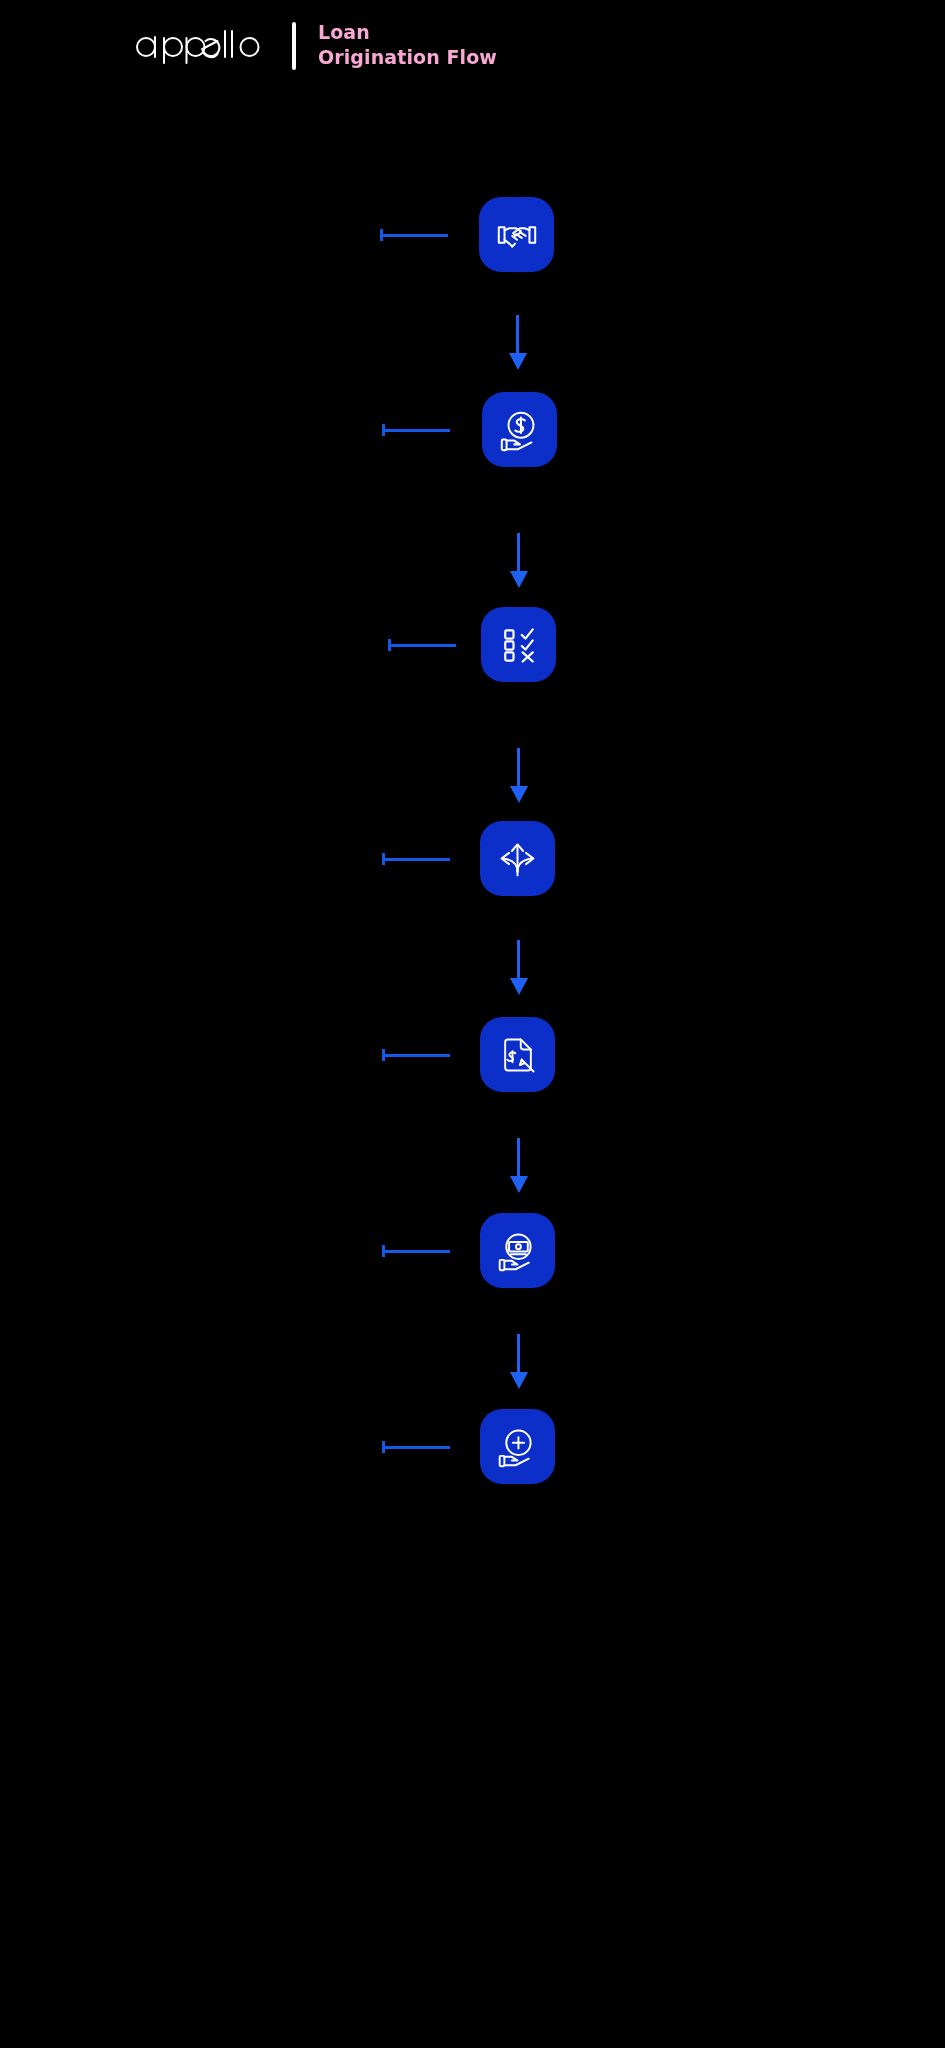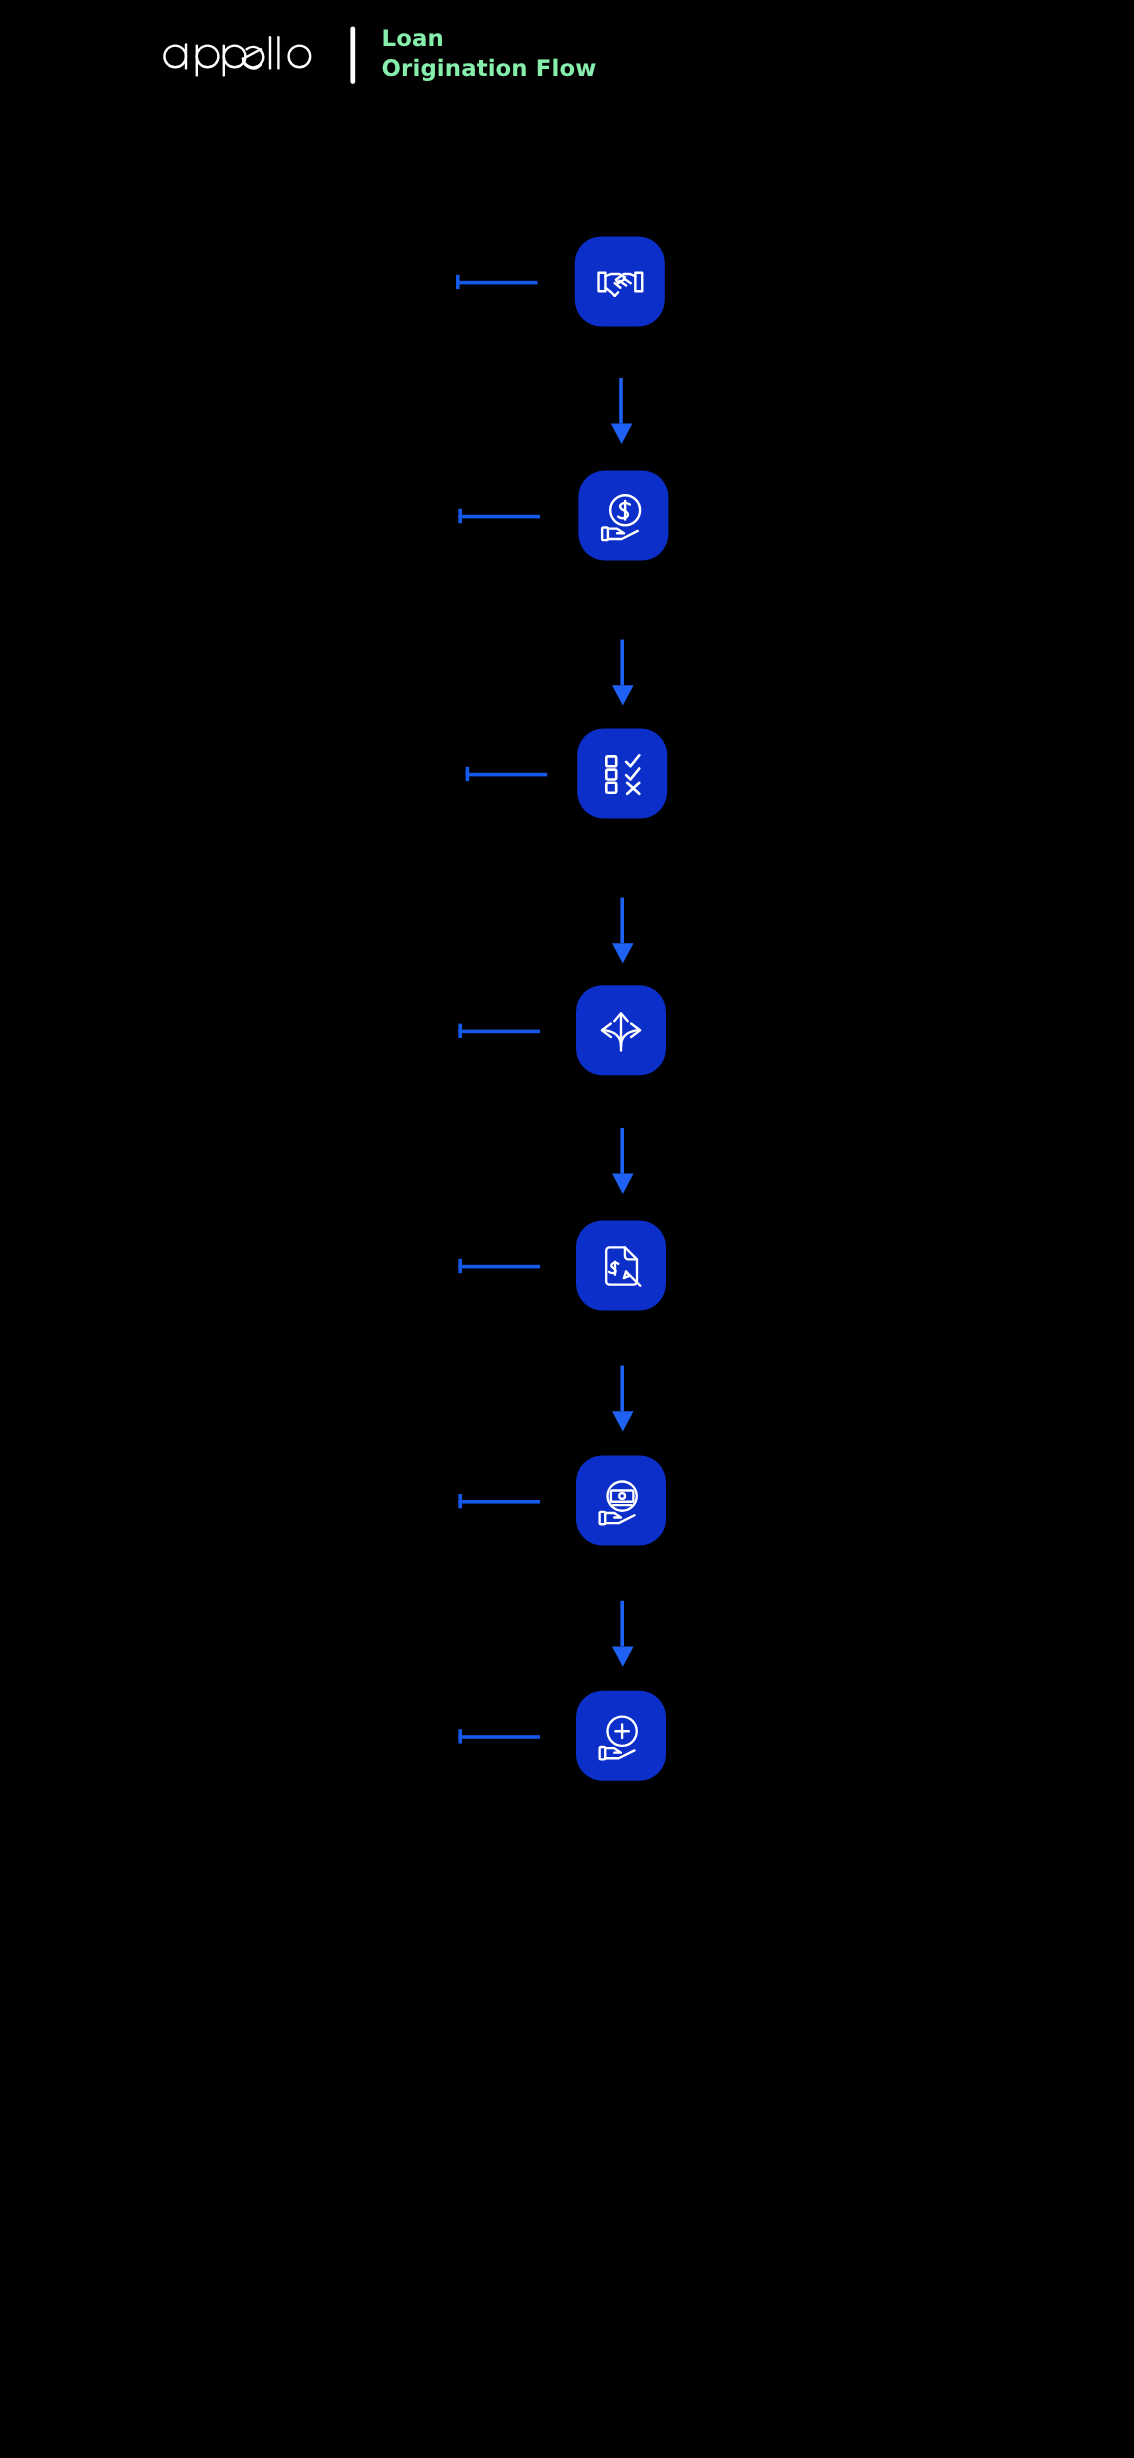--- a/index.html
+++ b/index.html
@@ -47,21 +47,21 @@
     width: 4px;
     height: 48px;
     background: #ffffff;
     border-radius: 2px;
   }
 
   .header-title {
     position: absolute;
     left: 318px;
     top: 20px;
-    color: #86efac;
+    color: #f9a8d4;
     font-family: "DejaVu Sans", sans-serif;
     font-size: 19px;
     font-weight: 700;
     line-height: 25px;
     letter-spacing: 0.1px;
     white-space: pre-line;
   }
 
   
   .flow {

